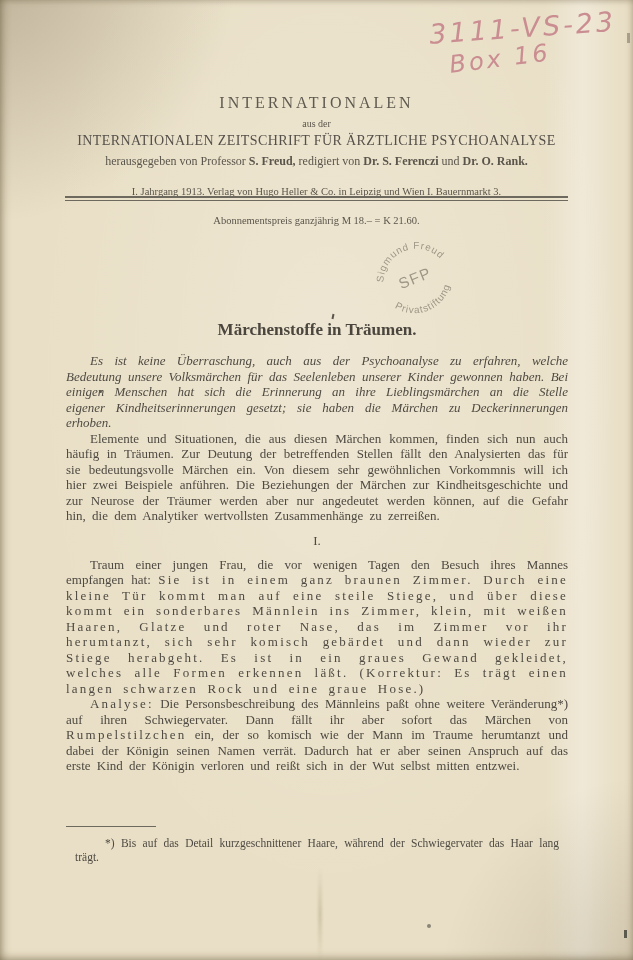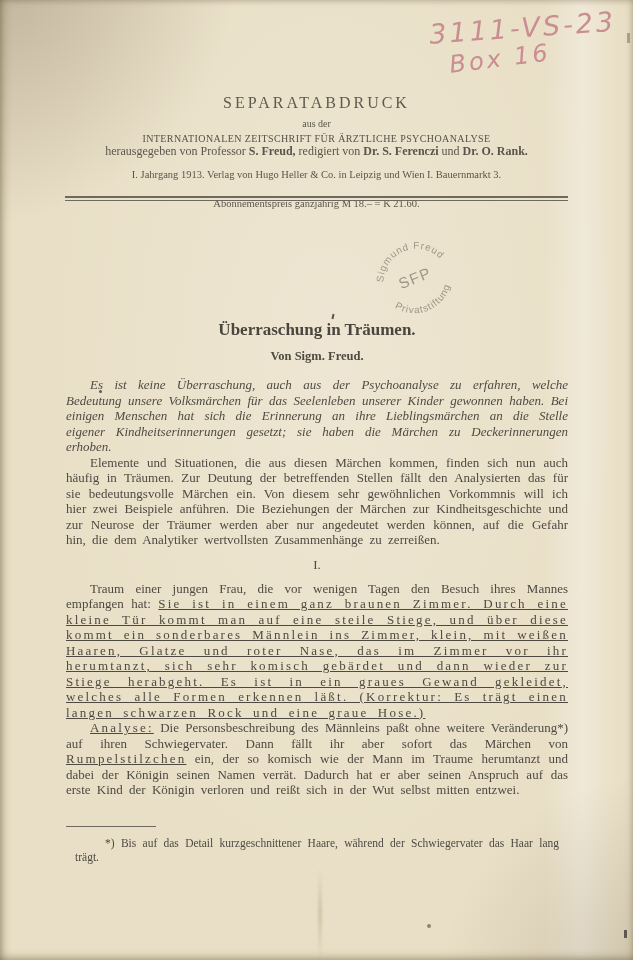--- a/index.html
+++ b/index.html
@@ -24,40 +24,40 @@
       inset 0 5px 7px -4px rgba(90,75,45,.22);
   }
   
   .handwriting{position:absolute;top:12px;left:430px;width:190px;transform:rotate(-4deg);color:rgba(199,134,140,.92);font-family:"DejaVu Sans",sans-serif;font-style:italic;}
   .hw1{font-size:27px;letter-spacing:3px;white-space:nowrap;}
   .hw2{font-size:24px;letter-spacing:3px;margin:-2px 0 0 18px;transform:rotate(-3deg);white-space:nowrap;}
   
   .masthead{position:absolute;top:94px;left:0;width:633px;text-align:center;color:#5a554b;}
   .series{font-size:16px;letter-spacing:3px;color:#5f5a50;}
   .ausder{font-size:10px;margin-top:6px;text-align:center;}
-  .journal{font-size:10px;letter-spacing:.4px;margin-top:4px;white-space:nowrap;color:#55504a;}
-  .editors{font-size:12px;white-space:nowrap;}
+  .journal{font-size:14px;letter-spacing:.4px;margin-top:4px;white-space:nowrap;color:#55504a;}
+  .editors{font-size:12px;margin-top:5px;white-space:nowrap;}
   .editors .b{font-weight:bold;}
-  .imprint{font-size:10.5px;margin-top:10px;}
+  .imprint{font-size:10.5px;margin-top:17px;}
   .price{font-size:10.5px;margin-top:18px;}
   .double-rule{position:absolute;top:196px;left:65px;width:503px;height:2px;border-top:2px solid #6e695e;border-bottom:1px solid #6e695e;}
   
   .stamp{position:absolute;top:233px;left:370px;width:90px;height:90px;transform:rotate(-22deg);opacity:.8;}
   .stamp svg{width:100%;height:100%;}
   .stamp text{fill:#8b8474;font-family:"Liberation Sans","DejaVu Sans",sans-serif;}
   .stamp .arc{font-size:11px;letter-spacing:1px;}
   .stamp .ctr{font-size:17px;letter-spacing:1.5px;}
   
   .article{position:absolute;top:320px;left:66px;width:502px;}
   .art-title{font-size:17px;font-weight:bold;text-align:center;margin:0;color:#4a463e;}
   .byline{font-size:12.5px;font-weight:bold;text-align:center;margin-top:9px;}
   .body-p{font-size:13px;line-height:15.5px;text-align:justify;margin:0;text-indent:24px;word-spacing:3px;}
   .body-start{margin-top:13px;font-style:italic;}
   .section-no{font-size:13px;text-align:center;margin:9px 0 8px 0;}
-  .sperr{letter-spacing:2.2px;word-spacing:4px;text-decoration:underline;}
+  .sperr{letter-spacing:2.2px;word-spacing:4px;}
   
   .footnote-block{position:absolute;top:826px;left:66px;width:502px;}
   .fn-rule{width:90px;border-top:1px solid #6e695e;margin-bottom:6px;}
   .fn-text{font-size:11.5px;line-height:14px;margin:9px;text-indent:30px;text-align:justify;word-spacing:2px;}
   
   .speck{position:absolute;background:#8a8576;border-radius:50%;}
   .sp-dot{left:427px;top:924px;width:4px;height:4px;}
   .sp-fleck{left:99px;top:390px;width:3px;height:3px;background:#5c594e;}
   .tick{position:absolute;background:#5c594e;}
   .tk-br{left:624px;top:930px;width:3px;height:8px;}
@@ -69,21 +69,21 @@
 <body>
 
 <div class="page">
 
   <div class="handwriting">
     <div class="hw1">3111-VS-23</div>
     <div class="hw2">Box 16</div>
   </div>
 
   <header class="masthead">
-    <div class="series">SEPARATABDRUCK</div>
+    <div class="series">INTERNATIONALEN</div>
     <div class="ausder">aus der</div>
     <div class="journal">INTERNATIONALEN ZEITSCHRIFT FÜR ÄRZTLICHE PSYCHOANALYSE</div>
     <div class="editors"><span>herausgegeben von Professor </span><span class="b">S. Freud,</span><span> redigiert von </span><span class="b">Dr. S. Ferenczi</span><span> und </span><span class="b">Dr. O. Rank.</span></div>
     <div class="imprint">I. Jahrgang 1913. Verlag von Hugo Heller &amp; Co. in Leipzig und Wien I. Bauernmarkt 3.</div>
     <div class="price">Abonnementspreis ganzjährig M 18.– = K 21.60.</div>
   </header>
   <div class="double-rule"></div>
 
   <div class="stamp">
     <svg viewBox="0 0 100 100">
@@ -91,22 +91,21 @@
         <path id="arcTop" d="M 13,55 A 37,37 0 0 1 87,55"></path>
         <path id="arcBot" d="M 9,48 A 41,41 0 0 0 91,48"></path>
       </defs>
       <text class="arc"><textPath href="#arcTop" startOffset="50%" text-anchor="middle">Sigmund Freud</textPath></text>
       <text class="ctr" x="50" y="56" text-anchor="middle">SFP</text>
       <text class="arc"><textPath href="#arcBot" startOffset="50%" text-anchor="middle">Privatstiftung</textPath></text>
     </svg>
   </div>
 
   <article class="article">
-    <h1 class="art-title">Überraschung in Träumen.</h1>
-    <div class="byline">Von Sigm. Freud.</div>
+    <h1 class="art-title">Märchenstoffe in Träumen.</h1>
     <p class="body-p body-start">Es ist keine Überraschung, auch aus der Psychoanalyse zu erfahren, welche Bedeutung unsere Volksmärchen für das Seelenleben unserer Kinder gewonnen haben. Bei einigen Menschen hat sich die Erinnerung an ihre Lieblingsmärchen an die Stelle eigener Kindheitserinnerungen gesetzt; sie haben die Märchen zu Deckerinnerungen erhoben.</p>
     <p class="body-p">Elemente und Situationen, die aus diesen Märchen kommen, finden sich nun auch häufig in Träumen. Zur Deutung der betreffenden Stellen fällt den Analysierten das für sie bedeutungsvolle Märchen ein. Von diesem sehr gewöhnlichen Vorkommnis will ich hier zwei Beispiele anführen. Die Beziehungen der Märchen zur Kindheitsgeschichte und zur Neurose der Träumer werden aber nur angedeutet werden können, auf die Gefahr hin, die dem Analytiker wertvollsten Zusammenhänge zu zerreißen.</p>
     <div class="section-no">I.</div>
     <p class="body-p"><span>Traum einer jungen Frau, die vor wenigen Tagen den Besuch ihres Mannes empfangen hat: </span><span class="sperr">Sie ist in einem ganz braunen Zimmer. Durch eine kleine Tür kommt man auf eine steile Stiege, und über diese kommt ein sonderbares Männlein ins Zimmer, klein, mit weißen Haaren, Glatze und roter Nase, das im Zimmer vor ihr herumtanzt, sich sehr komisch gebärdet und dann wieder zur Stiege herabgeht. Es ist in ein graues Gewand gekleidet, welches alle Formen erkennen läßt. (Korrektur: Es trägt einen langen schwarzen Rock und eine graue Hose.)</span></p>
     <p class="body-p"><span class="sperr">Analyse:</span><span> Die Personsbeschreibung des Männleins paßt ohne weitere Veränderung*) auf ihren Schwiegervater. Dann fällt ihr aber sofort das Märchen von </span><span class="sperr">Rumpelstilzchen</span><span> ein, der so komisch wie der Mann im Traume herumtanzt und dabei der Königin seinen Namen verrät. Dadurch hat er aber seinen Anspruch auf das erste Kind der Königin verloren und reißt sich in der Wut selbst mitten entzwei.</span></p>
   </article>
 
   <footer class="footnote-block">
     <div class="fn-rule"></div>
     <p class="fn-text">*) Bis auf das Detail kurzgeschnittener Haare, während der Schwiegervater das Haar lang trägt.</p>

